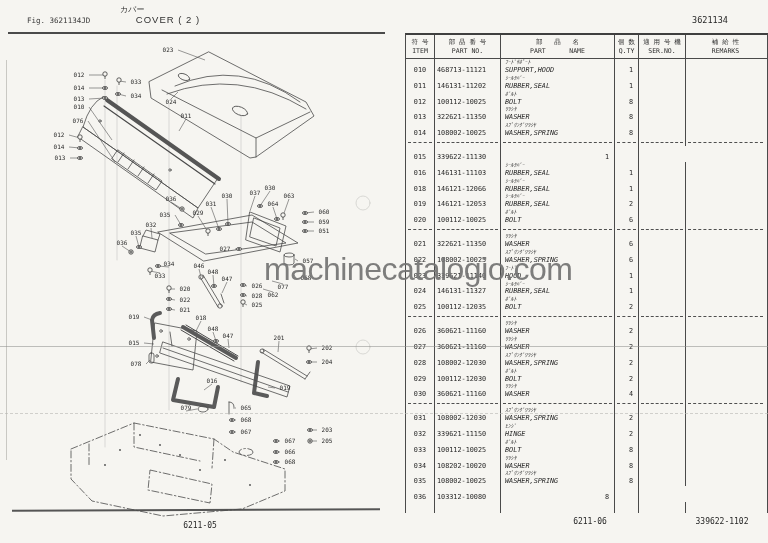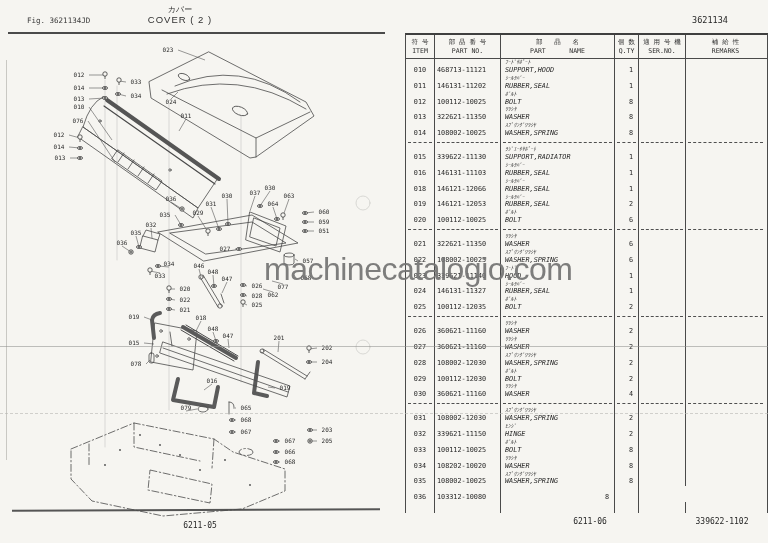--- a/index.html
+++ b/index.html
@@ -1,22 +1,22 @@
 <!DOCTYPE html>
 <html><head>
 <meta charset="utf-8">
 <style>
   html,body{margin:0;padding:0;}
   #root{position:relative;width:768px;height:543px;background:#f6f5f1;overflow:hidden;
         font-family:"DejaVu Sans Mono",monospace;color:#262626;}
   .abs{position:absolute;}
   
   #fig-label{left:27px;top:16px;font-size:7.5px;color:#3a3a3a;}
-  #title-jp{left:120px;top:4px;width:120px;text-align:center;font-size:8px;}
-  #title-en{left:110px;top:14px;width:140px;text-align:center;font-size:9.5px;letter-spacing:1px;font-family:"Liberation Sans",sans-serif;color:#303030;}
+  #title-jp{left:120px;top:4px;width:120px;font-size:8px;}
+  #title-en{left:98px;top:14px;width:140px;text-align:center;font-size:9.5px;letter-spacing:1px;font-family:"Liberation Sans",sans-serif;color:#303030;}
   #rule-top-left{left:8px;top:32px;width:377px;height:2px;background:#4a4a4a;}
   #rule-bot-left{left:12px;top:509px;width:368px;height:2px;background:#555;transform:rotate(-0.25deg);}
   #left-edge{left:6px;top:60px;width:1px;height:400px;background:#c9c8c3;}
   
   #doc-number{left:660px;top:15px;width:100px;text-align:center;font-size:8.5px;}
   #footer-left{left:155px;top:521px;width:90px;text-align:center;font-size:8px;}
   #footer-center{left:545px;top:517px;width:90px;text-align:center;font-size:8px;}
   #footer-right{left:678px;top:517px;width:88px;text-align:center;font-size:8px;}
   
   #crease1{left:0;top:346px;width:768px;height:1px;background:#8e8e8c;opacity:.55;z-index:5;}
@@ -578,24 +578,20 @@
             <div class="dash"></div>
           </div>
         </div>
         <div class="grid row">
           <div class="td c-item">
             <span class="l2">015</span>
           </div>
           <div class="td c-part">
             <span class="l2">339622-11130</span>
           </div>
-          <div class="td c-name">
-            <span class="l1">ﾗｼﾞｴｰﾀｻﾎﾟｰﾄ</span>
-            <span class="l2">SUPPORT,RADIATOR</span>
-          </div>
           <div class="td c-qty">
             <span class="l2">1</span>
           </div>
           <div class="td"></div>
           <div class="td"></div>
         </div>
         <div class="grid row">
           <div class="td c-item">
             <span class="l2">016</span>
           </div>

